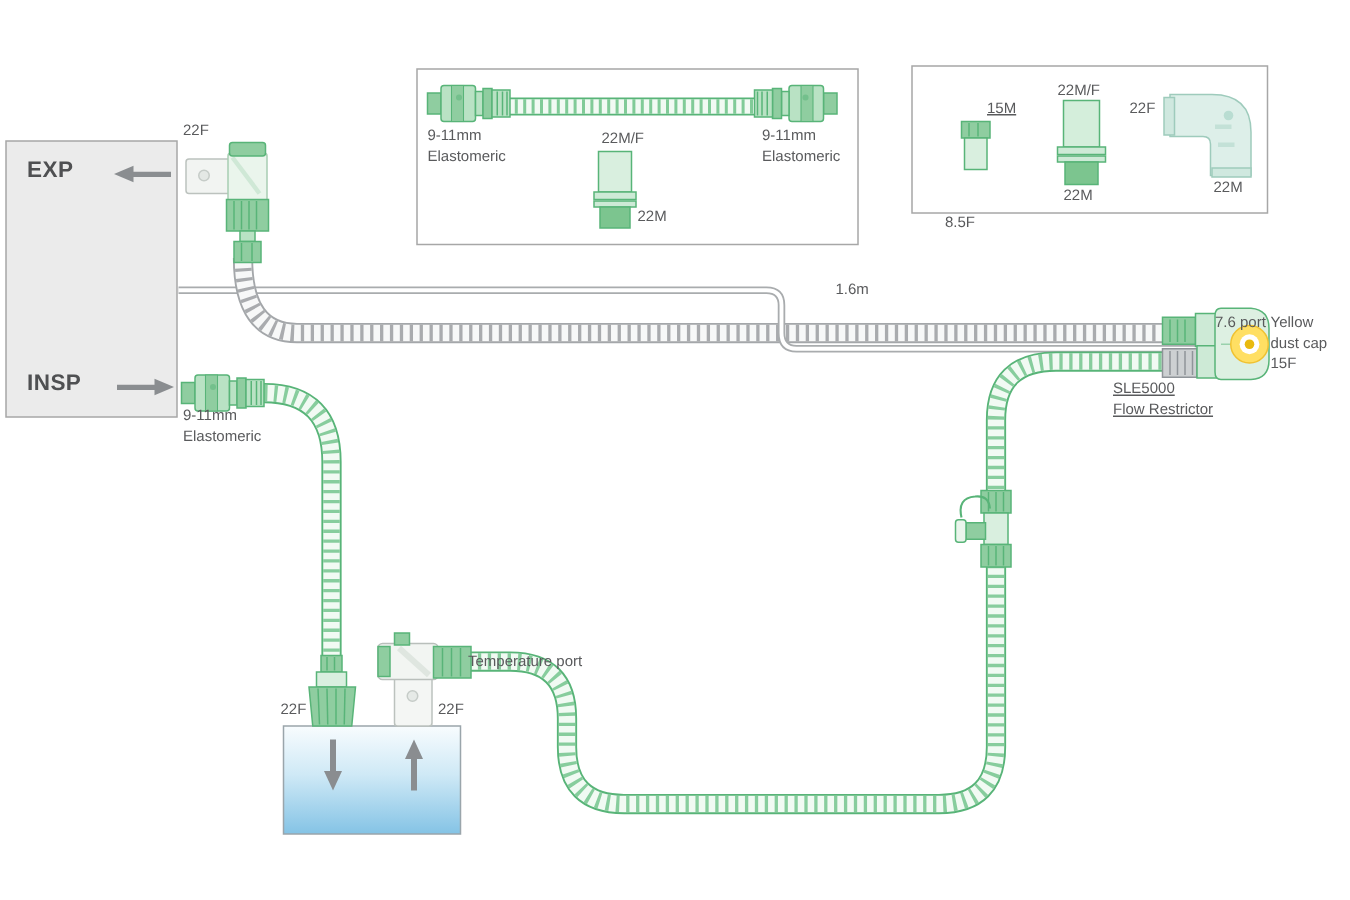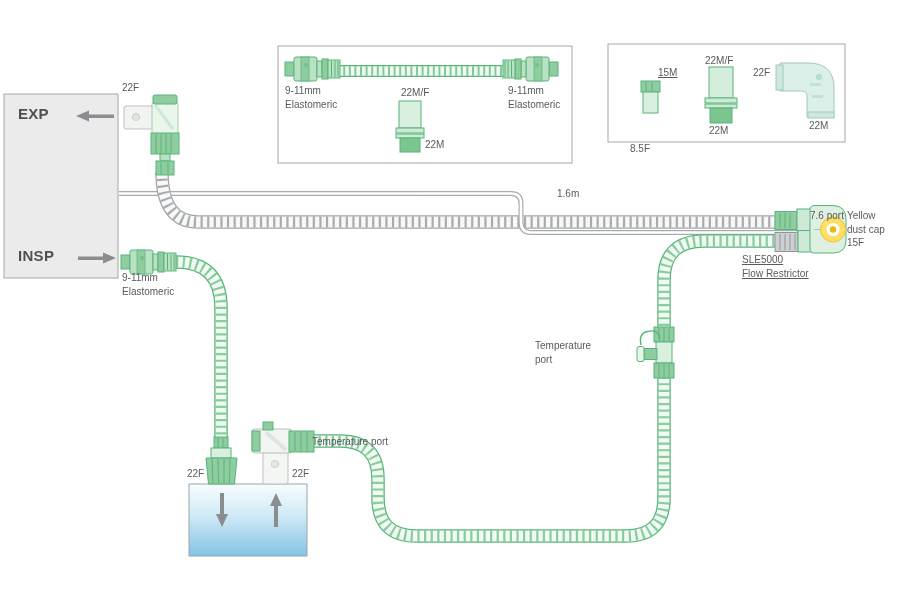--- a/index.html
+++ b/index.html
@@ -238,24 +238,20 @@
   <div>Yellow</div>
   <div>dust cap</div>
   <div>15F</div>
 </div>
 
 <div class="lbl" style="left:742px;top:253px;text-decoration:underline;">
   <div>SLE5000</div>
   <div>Flow Restrictor</div>
 </div>
 
-<div class="lbl r" style="left:535px;top:339px;width:100px;">
-  <div>Temperature</div>
-  <div>port</div>
-</div>
 
 <div class="lbl" style="left:312px;top:413px;margin-top:22px;">Temperature port</div>
 <div class="lbl" style="left:187px;top:467px;">22F</div>
 <div class="lbl" style="left:292px;top:467px;">22F</div>
 
 <div class="lbl" style="left:285px;top:84px;">
   <div>9-11mm</div>
   <div>Elastomeric</div>
 </div>
 <div class="lbl" style="left:401px;top:86px;">22M/F</div>

